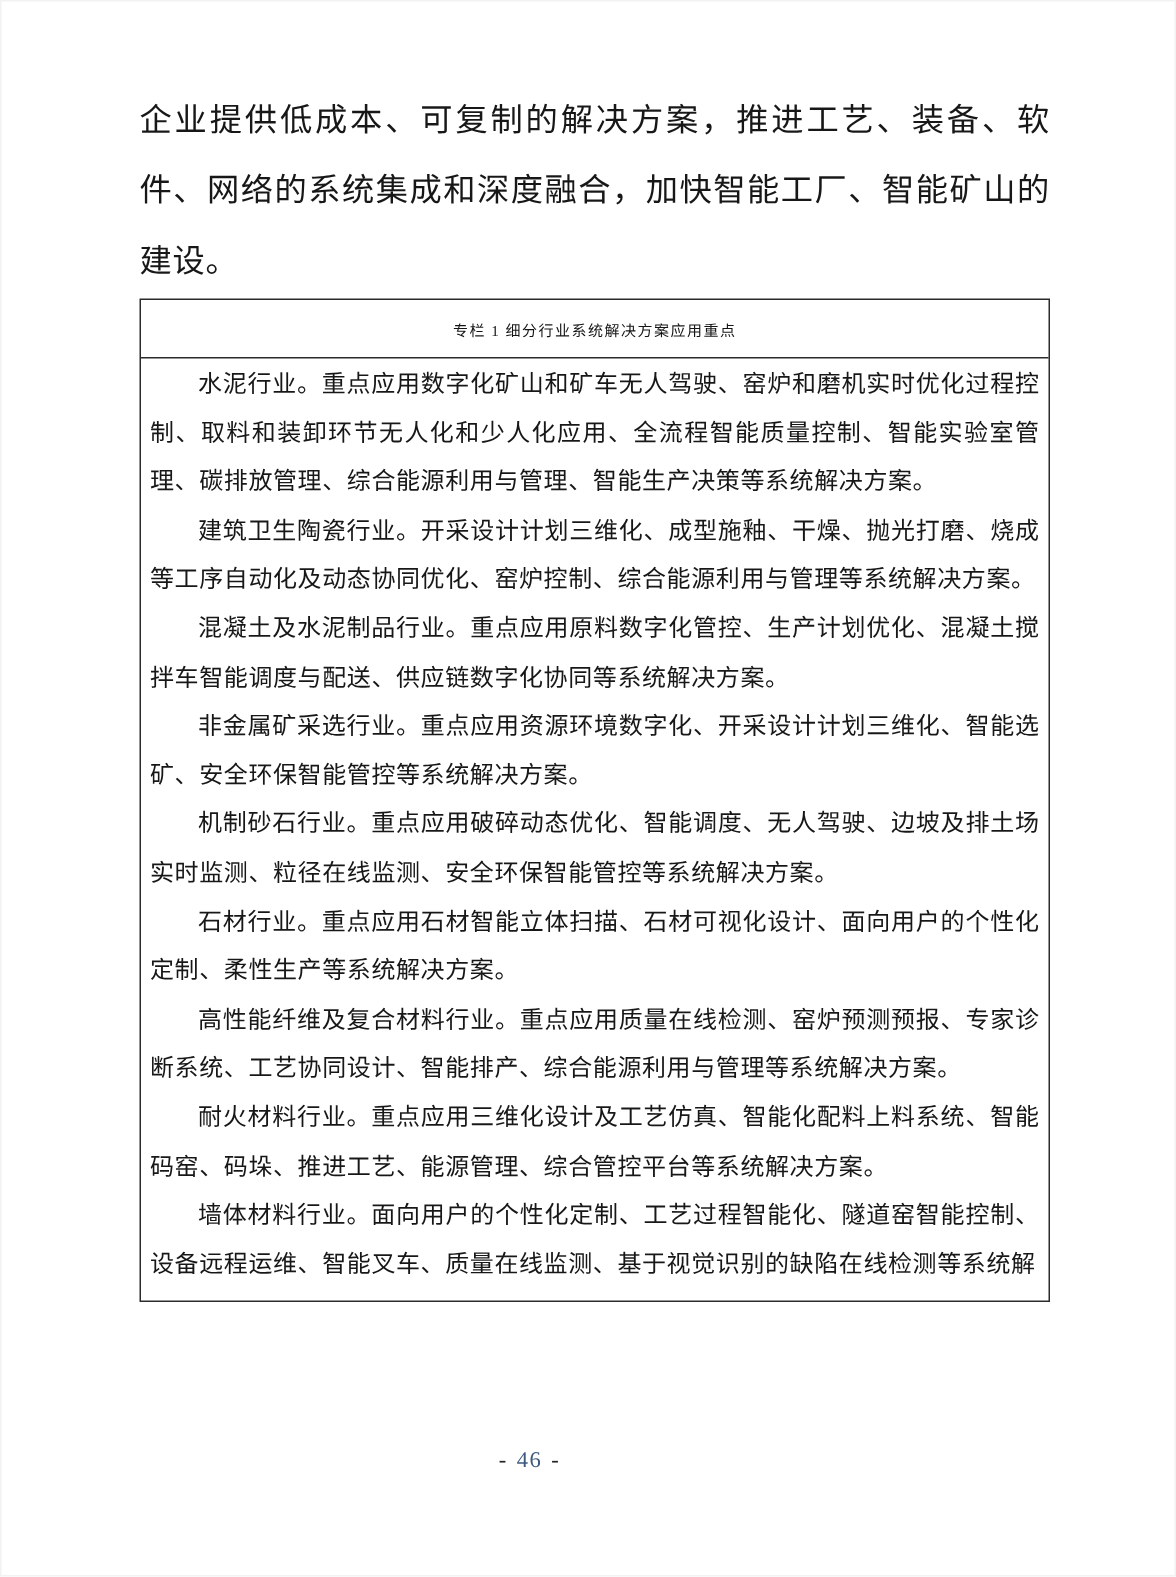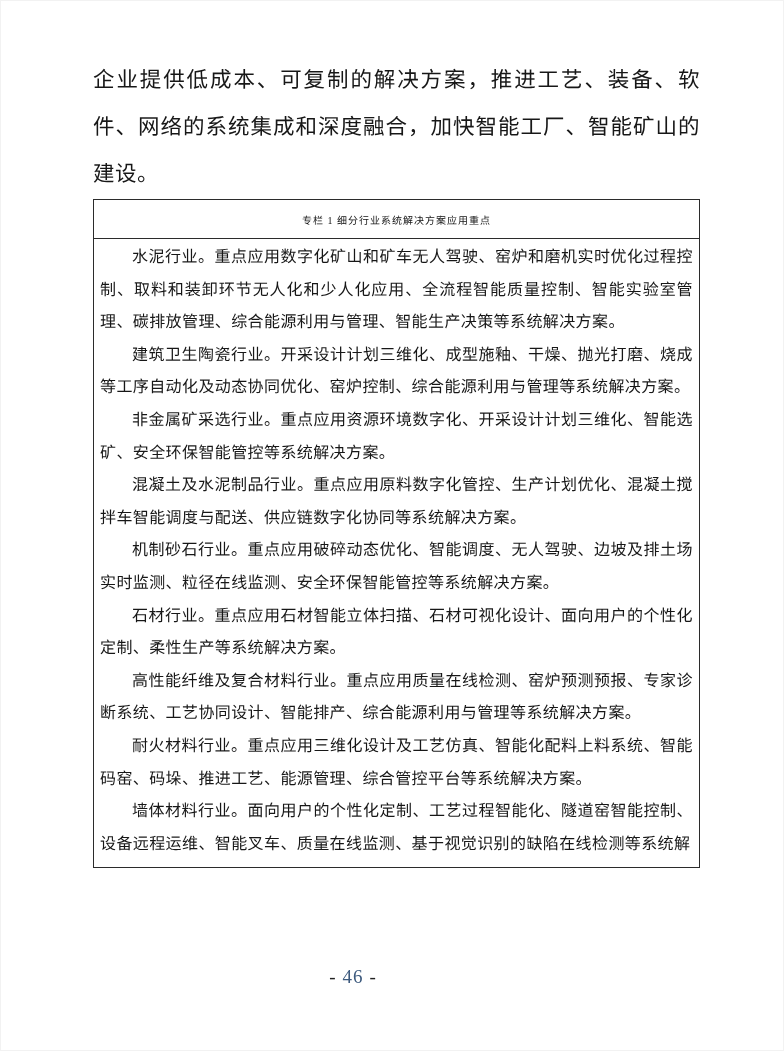--- a/index.html
+++ b/index.html
@@ -57,43 +57,43 @@
     letter-spacing:0.4px;
     color:#171717;
   }
   
   .footer{
     position:absolute;
     top:966px;
     left:0;
     width:706px;
     text-align:center;
-    font-size:19px;
+    font-size:15px;
     letter-spacing:1px;
     color:#222222;
   }
   .footer .num{
     color:#3d5a7e;
     padding:0 6px;
   }
 </style>
 </head>
 <body>
 
 <div class="content">
 
   <p class="intro">企业提供低成本、可复制的解决方案，推进工艺、装备、软件、网络的系统集成和深度融合，加快智能工厂、智能矿山的建设。</p>
 
   <div class="box">
     <div class="box-title">专栏 1  细分行业系统解决方案应用重点</div>
     <div class="box-body" id="box-body">
         <p class="box-paragraph">水泥行业。重点应用数字化矿山和矿车无人驾驶、窑炉和磨机实时优化过程控制、取料和装卸环节无人化和少人化应用、全流程智能质量控制、智能实验室管理、碳排放管理、综合能源利用与管理、智能生产决策等系统解决方案。</p>
         <p class="box-paragraph">建筑卫生陶瓷行业。开采设计计划三维化、成型施釉、干燥、抛光打磨、烧成等工序自动化及动态协同优化、窑炉控制、综合能源利用与管理等系统解决方案。</p>
+        <p class="box-paragraph">混凝土及水泥制品行业。重点应用原料数字化管控、生产计划优化、混凝土搅拌车智能调度与配送、供应链数字化协同等系统解决方案。</p>
         <p class="box-paragraph">非金属矿采选行业。重点应用资源环境数字化、开采设计计划三维化、智能选矿、安全环保智能管控等系统解决方案。</p>
-        <p class="box-paragraph">混凝土及水泥制品行业。重点应用原料数字化管控、生产计划优化、混凝土搅拌车智能调度与配送、供应链数字化协同等系统解决方案。</p>
         <p class="box-paragraph">机制砂石行业。重点应用破碎动态优化、智能调度、无人驾驶、边坡及排土场实时监测、粒径在线监测、安全环保智能管控等系统解决方案。</p>
         <p class="box-paragraph">石材行业。重点应用石材智能立体扫描、石材可视化设计、面向用户的个性化定制、柔性生产等系统解决方案。</p>
         <p class="box-paragraph">高性能纤维及复合材料行业。重点应用质量在线检测、窑炉预测预报、专家诊断系统、工艺协同设计、智能排产、综合能源利用与管理等系统解决方案。</p>
         <p class="box-paragraph">耐火材料行业。重点应用三维化设计及工艺仿真、智能化配料上料系统、智能码窑、码垛、推进工艺、能源管理、综合管控平台等系统解决方案。</p>
         <p class="box-paragraph">墙体材料行业。面向用户的个性化定制、工艺过程智能化、隧道窑智能控制、设备远程运维、智能叉车、质量在线监测、基于视觉识别的缺陷在线检测等系统解</p>
       </div>
   </div>
 
 </div>
 

